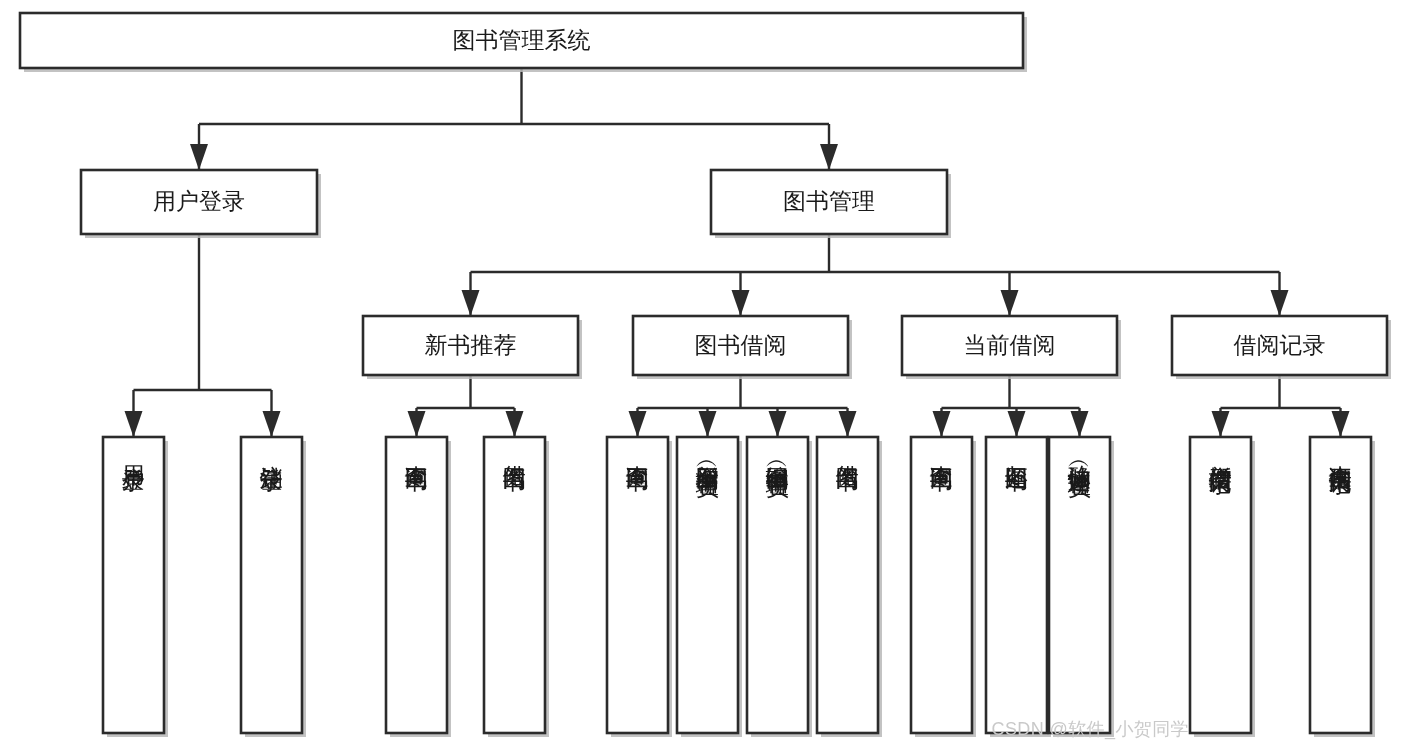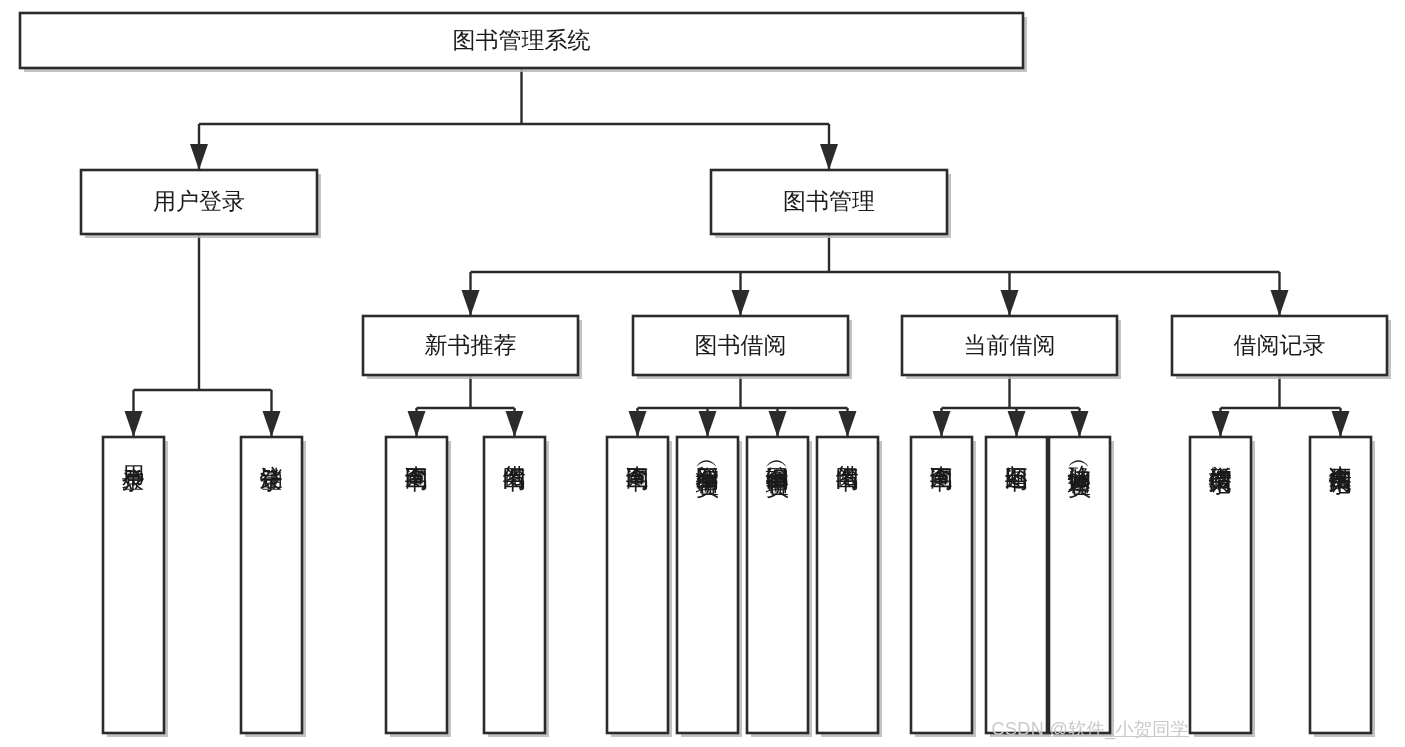--- a/index.html
+++ b/index.html
@@ -76,21 +76,20 @@
   .watermark {
     position: absolute;
     right: 8px;
     bottom: 6px;
     font-family: "Liberation Sans", "DejaVu Sans", sans-serif;
     font-size: 18px;
     color: #c9c9c9;
     letter-spacing: 0.4px;
     white-space: nowrap;
     user-select: none;
-    text-decoration: underline;
   }
 </style>
 </head>
 <body>
 
 <div id="diagram-root">
   <svg class="diagram-canvas" viewBox="0 0 1405 747" xmlns="http://www.w3.org/2000/svg">
     <g id="edges-layer">
         <line class="edge-line" x1="521.5" y1="68" x2="521.5" y2="124"></line>
         <line class="edge-line" x1="199" y1="124" x2="829" y2="124"></line>

